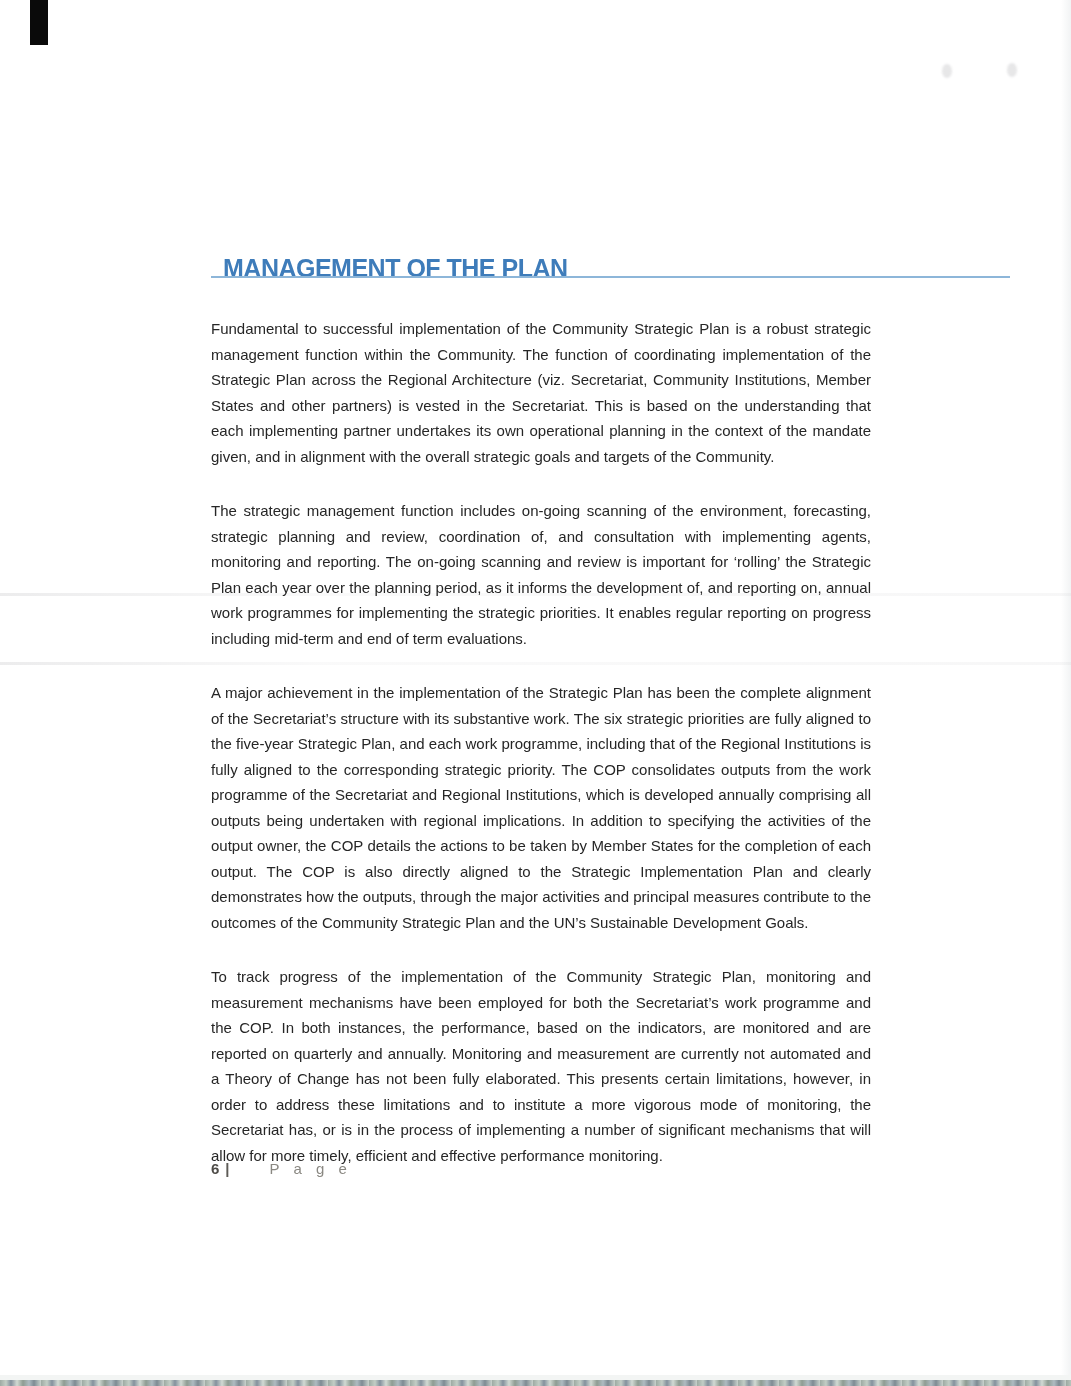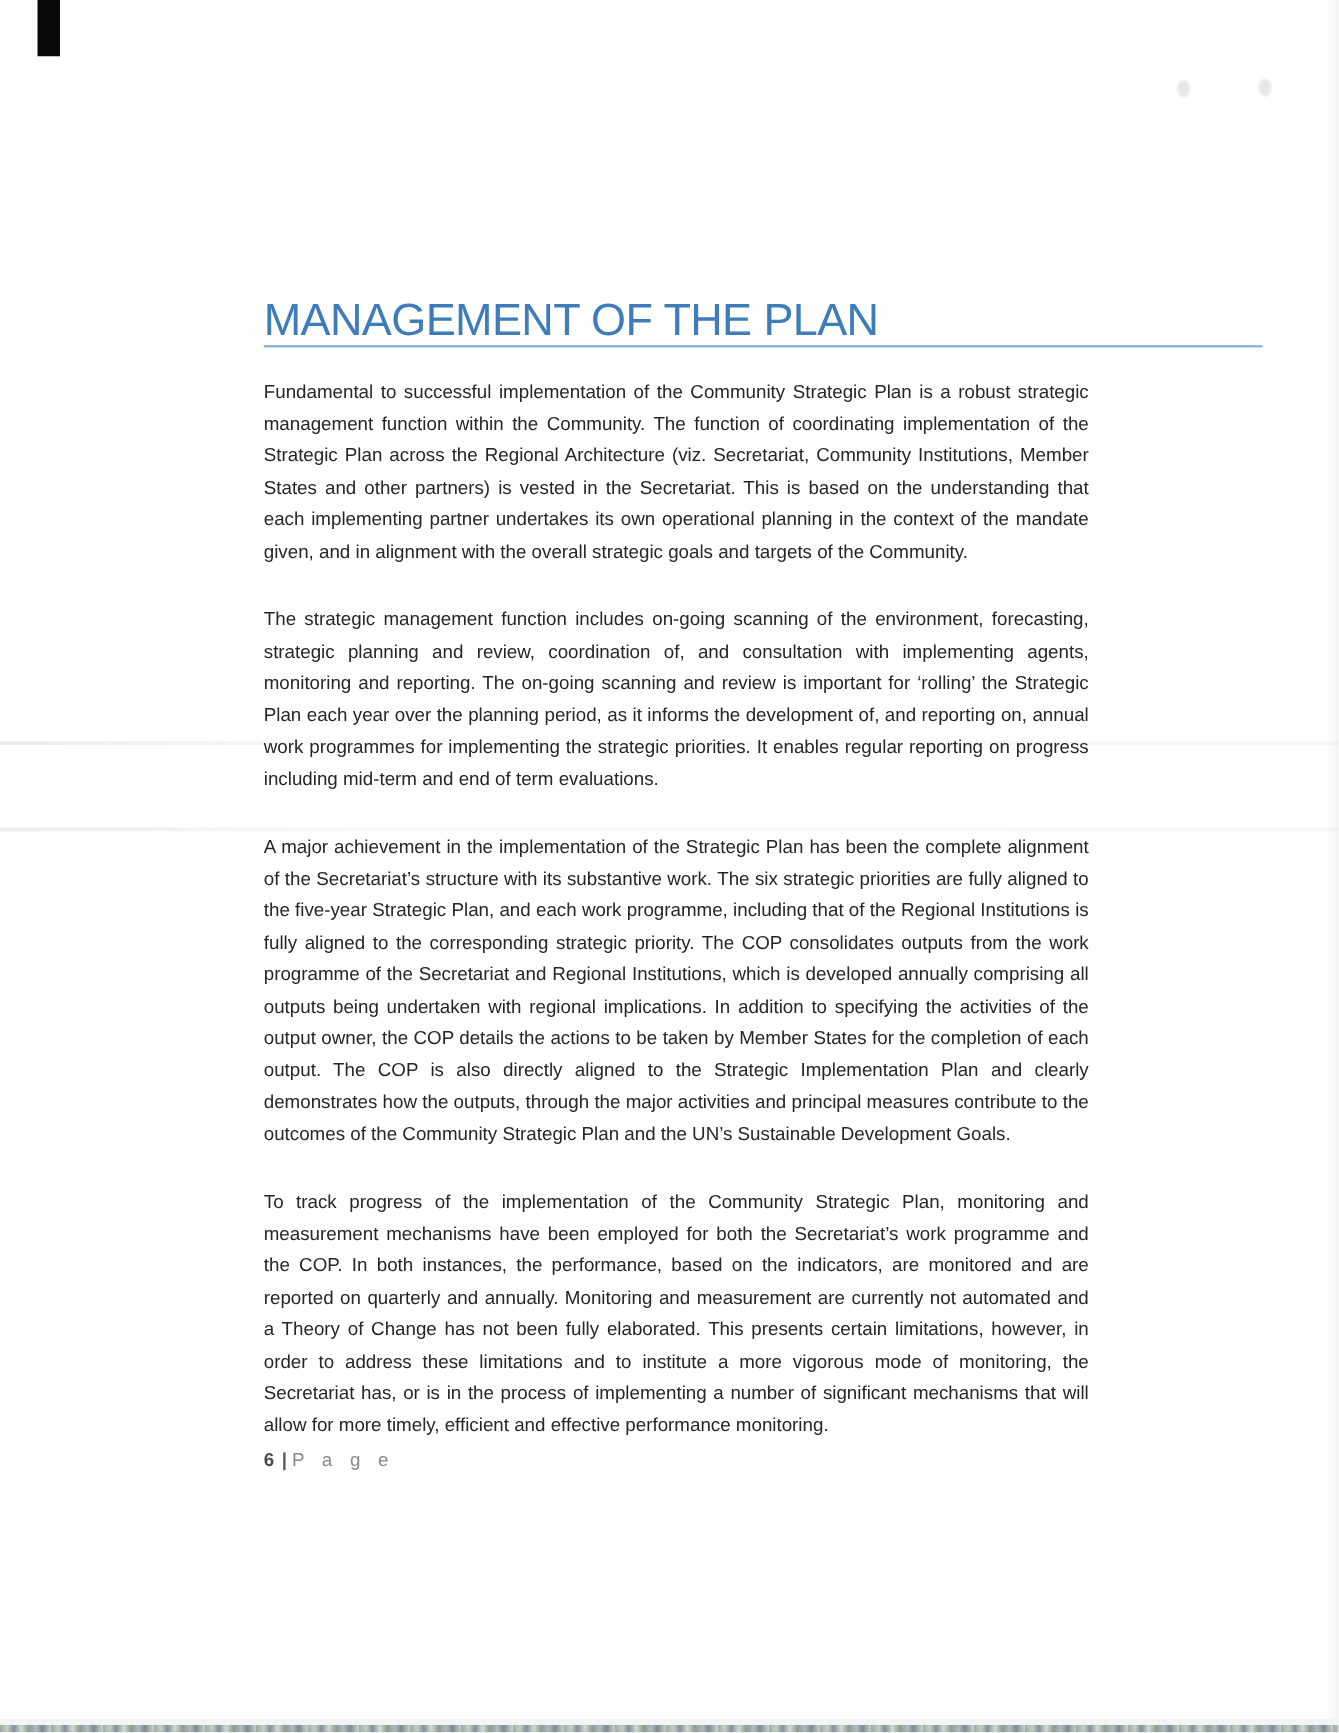--- a/index.html
+++ b/index.html
@@ -72,23 +72,23 @@
       to right,
       #7d8e84 0px, #aebdb2 6px, #5a6c7c 11px, #c2cdc4 17px,
       #697b6e 23px, #93a4ac 29px, #53646f 34px, #b7c3bb 41px
     );
     opacity: 0.75;
   }
   h1.doc-title {
     position: absolute;
     left: 211px;
     top: 238px;
-    margin: 0;
-    font-size: 36px;
-    font-weight: 400;
+    margin: 12px;
+    font-size: 25px;
+    font-weight: 700;
     letter-spacing: -0.5px;
     color: #3e7cba;
     line-height: 36px;
   }
   .title-rule {
     position: absolute;
     left: 211px;
     top: 276px;
     width: 799px;
     height: 2px;
@@ -98,21 +98,21 @@
     position: absolute;
     left: 211px;
     top: 300px;
     width: 660px;
     color: #262626;
     font-size: 15px;
     line-height: 25.5px;
     text-align: justify;
   }
   .content p {
-    margin: 1px 0 29px 0;
+    margin: 16px 0 29px 0;
   }
   .footer {
     position: absolute;
     left: 211px;
     top: 1160px;
     font-size: 15px;
     color: #77756f;
   }
   .footer .pn {
     font-weight: bold;
@@ -120,20 +120,21 @@
     letter-spacing: 0;
   }
   .footer .sep {
     font-weight: bold;
     color: #5d5b56;
     margin: 0 4px 0 6px;
   }
   .footer .plabel {
     letter-spacing: 5px;
     color: #8a8882;
+    margin-left: 36px;
   }
 </style>
 </head>
 <body>
 
 <div class="page">
 
   <div class="artifact-topleft"></div>
   <div class="smudge s1"></div>
   <div class="smudge s2"></div>

